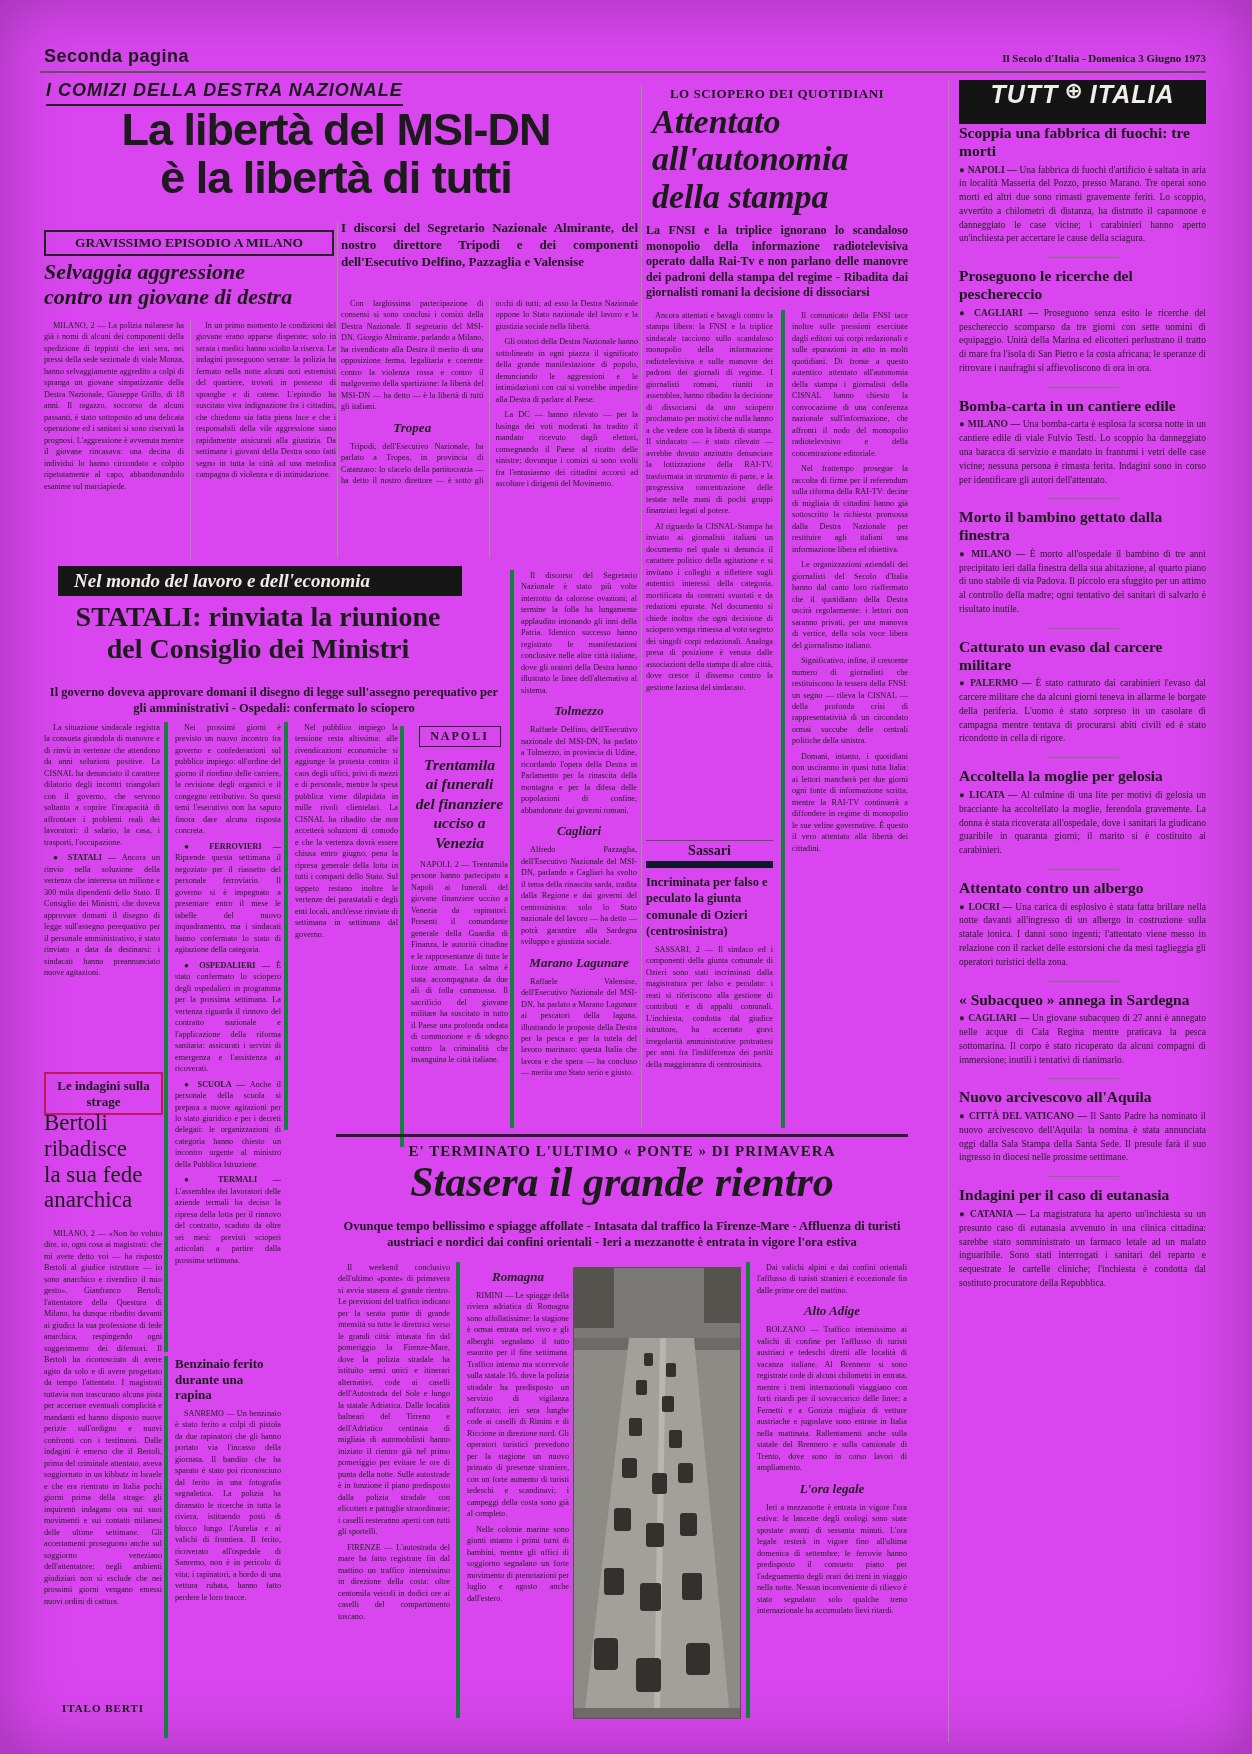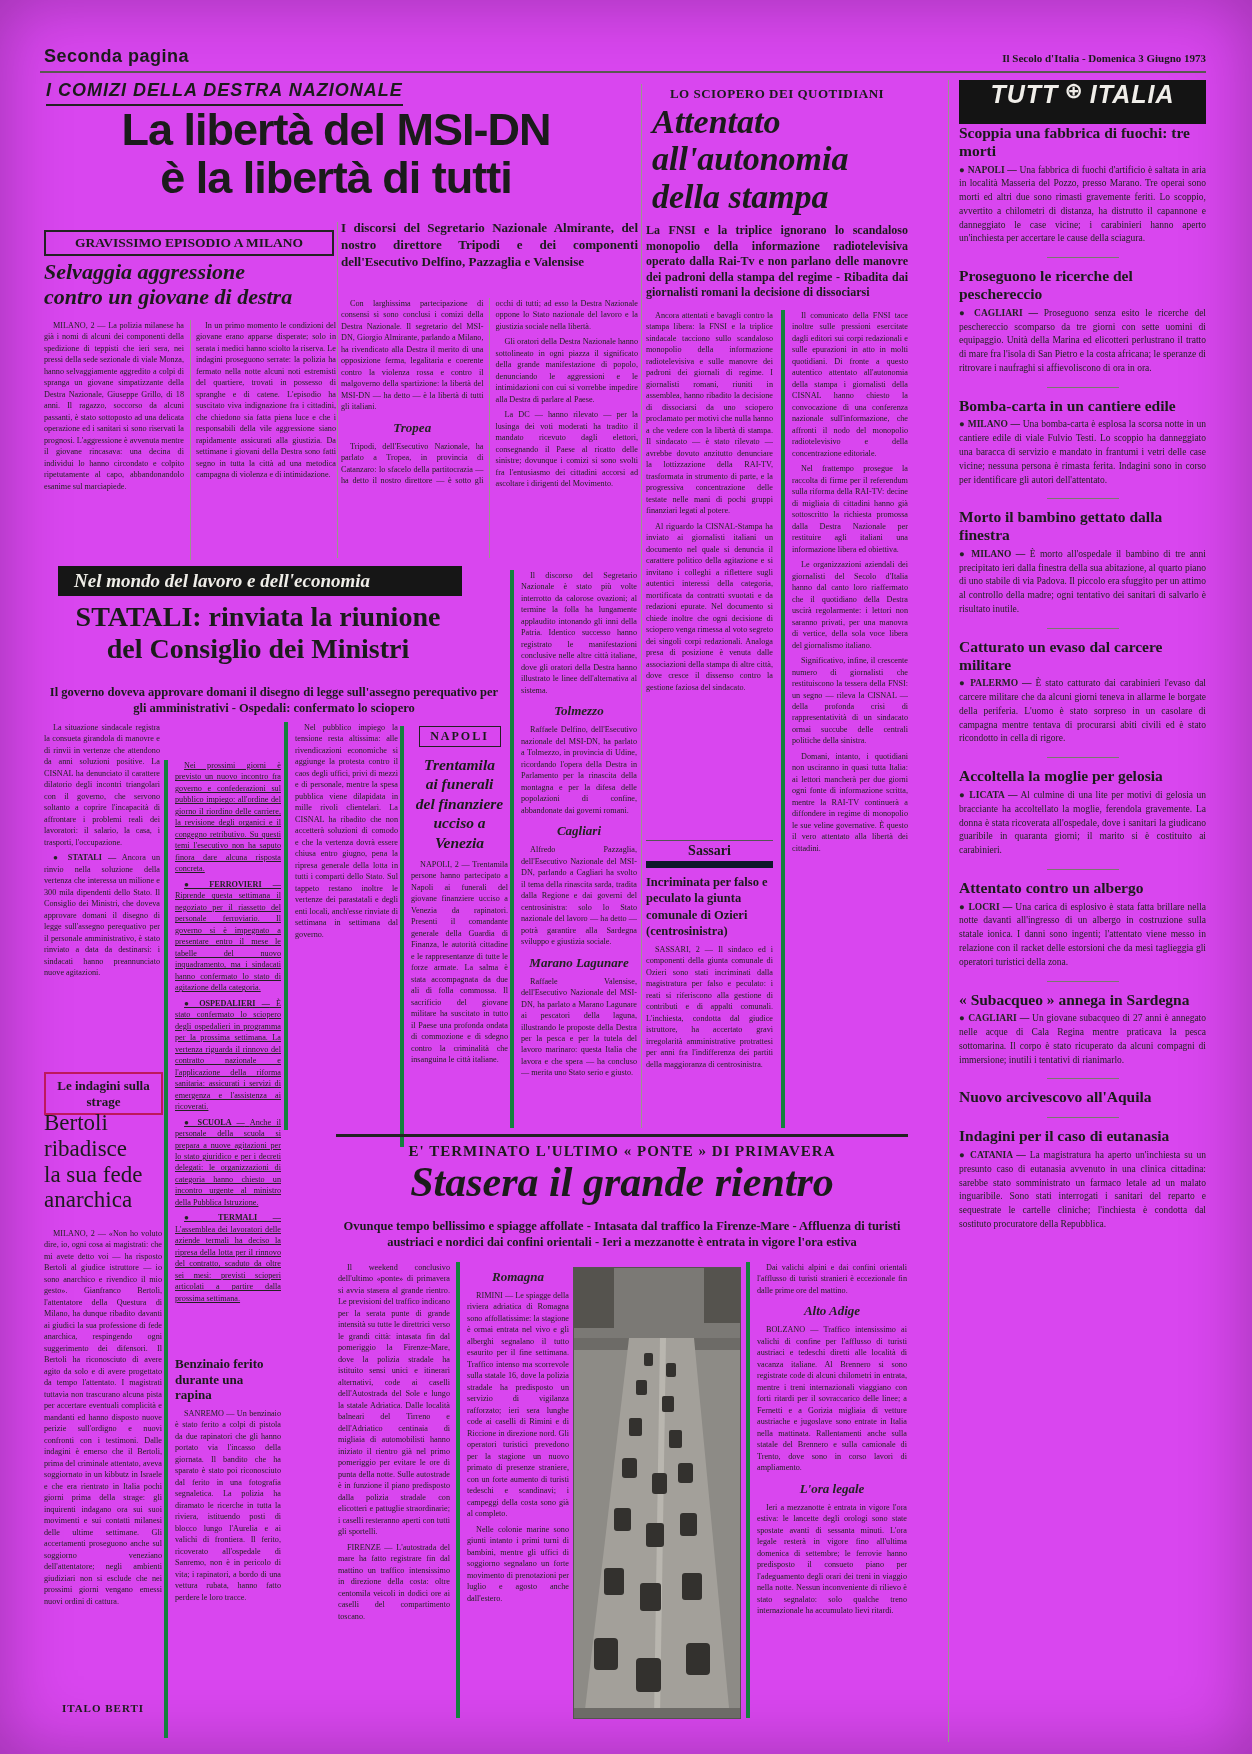--- a/index.html
+++ b/index.html
@@ -35,21 +35,21 @@
   #vrule-b { left:337px; top:222px; width:1px; height:336px; background:#99968d; }
   #vrule-a { left:641px; top:84px; width:1px; height:1044px; background:#99968d; }
 
   #disc-intro { left:341px; top:220px; width:297px; font:700 13px/1.3 "Liberation Serif",serif; text-align:justify; }
   #disc-cols { left:341px; top:298px; width:297px; height:260px; column-count:2; column-gap:12px; column-rule:1px solid #99968d; }
 
   #banner-lavoro { left:58px; top:566px; width:404px; height:30px; background:#161616; color:#efede8; font:italic 700 19px/30px "Liberation Serif",serif; padding-left:16px; }
   #lavoro-head { left:38px; top:601px; width:440px; text-align:center; font:700 28px/1.15 "Liberation Serif",serif; }
   #lavoro-deck { left:44px; top:684px; width:460px; text-align:center; font:700 12.5px/1.3 "Liberation Serif",serif; }
   #lavoro-c1 { left:44px;  top:722px; width:116px; height:346px; }
-  #lavoro-c2 { left:164px; top:760px; width:117px; height:630px;text-decoration:underline; }
+  #lavoro-c2 { left:164px; top:722px; width:117px; height:630px; }
   #lavoro-c3 { left:284px; top:722px; width:114px; height:408px; }
 
   #napoli { left:400px; top:726px; width:108px; }
   .napoli-label { margin:0 auto; width:82px; border:1px solid #222; text-align:center; font:700 12px "Liberation Serif",serif; letter-spacing:2px; padding:2px 0; }
   .napoli-head { font:italic 700 15.5px/1.25 "Liberation Serif",serif; text-align:center; margin:8px 0 7px; }
   #napoli .body-text { height:288px; }
 
   #ctr-col { left:510px; top:570px; width:127px; height:558px; }
 
   #att-kicker { left:646px; top:86px; width:262px; text-align:center; font:700 13px "Liberation Serif",serif; letter-spacing:.5px; }
@@ -176,21 +176,21 @@
 della stampa</div>
   <div class="abs" id="att-deck">La FNSI e la triplice ignorano lo scandaloso monopolio della informazione radiotelevisiva operato dalla Rai-Tv e non parlano delle manovre dei padroni della stampa del regime - Ribadita dai giornalisti romani la decisione di dissociarsi</div>
   <div class="abs body-text" id="att-c1">
     <p>Ancora attentati e bavagli contro la stampa libera: la FNSI e la triplice sindacale tacciono sullo scandaloso monopolio della informazione radiotelevisiva e sulle manovre dei padroni dei giornali di regime. I giornalisti romani, riuniti in assemblea, hanno ribadito la decisione di dissociarsi da uno sciopero proclamato per motivi che nulla hanno a che vedere con la libertà di stampa. Il sindacato — è stato rilevato — avrebbe dovuto anzitutto denunciare la lottizzazione della RAI-TV, trasformata in strumento di parte, e la progressiva concentrazione delle testate nelle mani di pochi gruppi finanziari legati al potere.</p>
     <p>Al riguardo la CISNAL-Stampa ha inviato ai giornalisti italiani un documento nel quale si denuncia il carattere politico della agitazione e si invitano i colleghi a riflettere sugli autentici interessi della categoria, mortificata da contratti svuotati e da redazioni epurate. Nel documento si chiede inoltre che ogni decisione di sciopero venga rimessa al voto segreto dei singoli corpi redazionali. Analoga presa di posizione è venuta dalle associazioni della stampa di altre città, dove cresce il dissenso contro la gestione faziosa del sindacato.</p>
   </div>
   <div class="abs body-text lrule" id="att-c2">
     <p>Il comunicato della FNSI tace inoltre sulle pressioni esercitate dagli editori sui corpi redazionali e sulle epurazioni in atto in molti quotidiani. Di fronte a questo autentico attentato all'autonomia della stampa i giornalisti della CISNAL hanno chiesto la convocazione di una conferenza nazionale sull'informazione, che affronti il nodo del monopolio radiotelevisivo e della concentrazione editoriale.</p>
     <p>Nel frattempo prosegue la raccolta di firme per il referendum sulla riforma della RAI-TV: decine di migliaia di cittadini hanno già sottoscritto la richiesta promossa dalla Destra Nazionale per restituire agli italiani una informazione libera ed obiettiva.</p>
     <p>Le organizzazioni aziendali dei giornalisti del Secolo d'Italia hanno dal canto loro riaffermato che il quotidiano della Destra uscirà regolarmente: i lettori non saranno privati, per una manovra di vertice, della sola voce libera del giornalismo italiano.</p>
-    <p>Significativo, infine, il crescente numero di giornalisti che restituiscono la tessera della FNSI: un segno — rileva la CISNAL — della profonda crisi di rappresentatività di un sindacato ormai succube delle centrali politiche della sinistra.</p>
+    <p>Significativo, infine, il crescente numero di giornalisti che restituiscono la tessera della FNSI: un segno — rileva la CISNAL — della profonda crisi di rappresentatività di un circondato ormai succube delle centrali politiche della sinistra.</p>
     <p>Domani, intanto, i quotidiani non usciranno in quasi tutta Italia: ai lettori mancherà per due giorni ogni fonte di informazione scritta, mentre la RAI-TV continuerà a diffondere in regime di monopolio le sue veline governative. È questo il vero attentato alla libertà dei cittadini.</p>
   </div>
 
   <div class="abs" id="sassari">
     <div class="sassari-head">Sassari</div>
     <div class="sassari-sub">Incriminata per falso e peculato la giunta comunale di Ozieri (centrosinistra)</div>
     <div class="body-text">
       <p>SASSARI, 2 — Il sindaco ed i componenti della giunta comunale di Ozieri sono stati incriminati dalla magistratura per falso e peculato: i reati si riferiscono alla gestione di contributi e di appalti comunali. L'inchiesta, condotta dal giudice istruttore, ha accertato gravi irregolarità amministrative protrattesi per anni fra l'indifferenza dei partiti della maggioranza di centrosinistra.</p>
     </div>
   </div>
@@ -312,20 +312,21 @@
       <div class="sb-body"><span class="sb-city">● LOCRI —</span> <span>Una carica di esplosivo è stata fatta brillare nella notte davanti all'ingresso di un albergo in costruzione sulla statale ionica. I danni sono ingenti; l'attentato viene messo in relazione con il racket delle estorsioni che da mesi taglieggia gli operatori turistici della zona.</span></div>
     </div>
     <div class="sb-sep"></div>
     <div class="sb-item">
       <div class="sb-title">« Subacqueo » annega in Sardegna</div>
       <div class="sb-body"><span class="sb-city">● CAGLIARI —</span> <span>Un giovane subacqueo di 27 anni è annegato nelle acque di Cala Regina mentre praticava la pesca sottomarina. Il corpo è stato ricuperato da alcuni compagni di immersione; inutili i tentativi di rianimarlo.</span></div>
     </div>
     <div class="sb-sep"></div>
     <div class="sb-item">
       <div class="sb-title">Nuovo arcivescovo all'Aquila</div>
+      <div class="sb-body"><span class="sb-city">● CITTÀ DEL VATICANO —</span> <span>Il Santo Padre ha nominato il nuovo arcivescovo dell'Aquila: la nomina è stata annunciata oggi dalla Sala Stampa della Santa Sede. Il presule farà il suo ingresso in diocesi nelle prossime settimane.</span></div>
     </div>
     <div class="sb-sep"></div>
     <div class="sb-item">
       <div class="sb-title">Indagini per il caso di eutanasia</div>
       <div class="sb-body"><span class="sb-city">● CATANIA —</span> <span>La magistratura ha aperto un'inchiesta su un presunto caso di eutanasia avvenuto in una clinica cittadina: sarebbe stato somministrato un farmaco letale ad un malato inguaribile. Sono stati interrogati i sanitari del reparto e sequestrate le cartelle cliniche; l'inchiesta è condotta dal sostituto procuratore della Repubblica.</span></div>
     </div>
   </div>
 
 </div>
 

